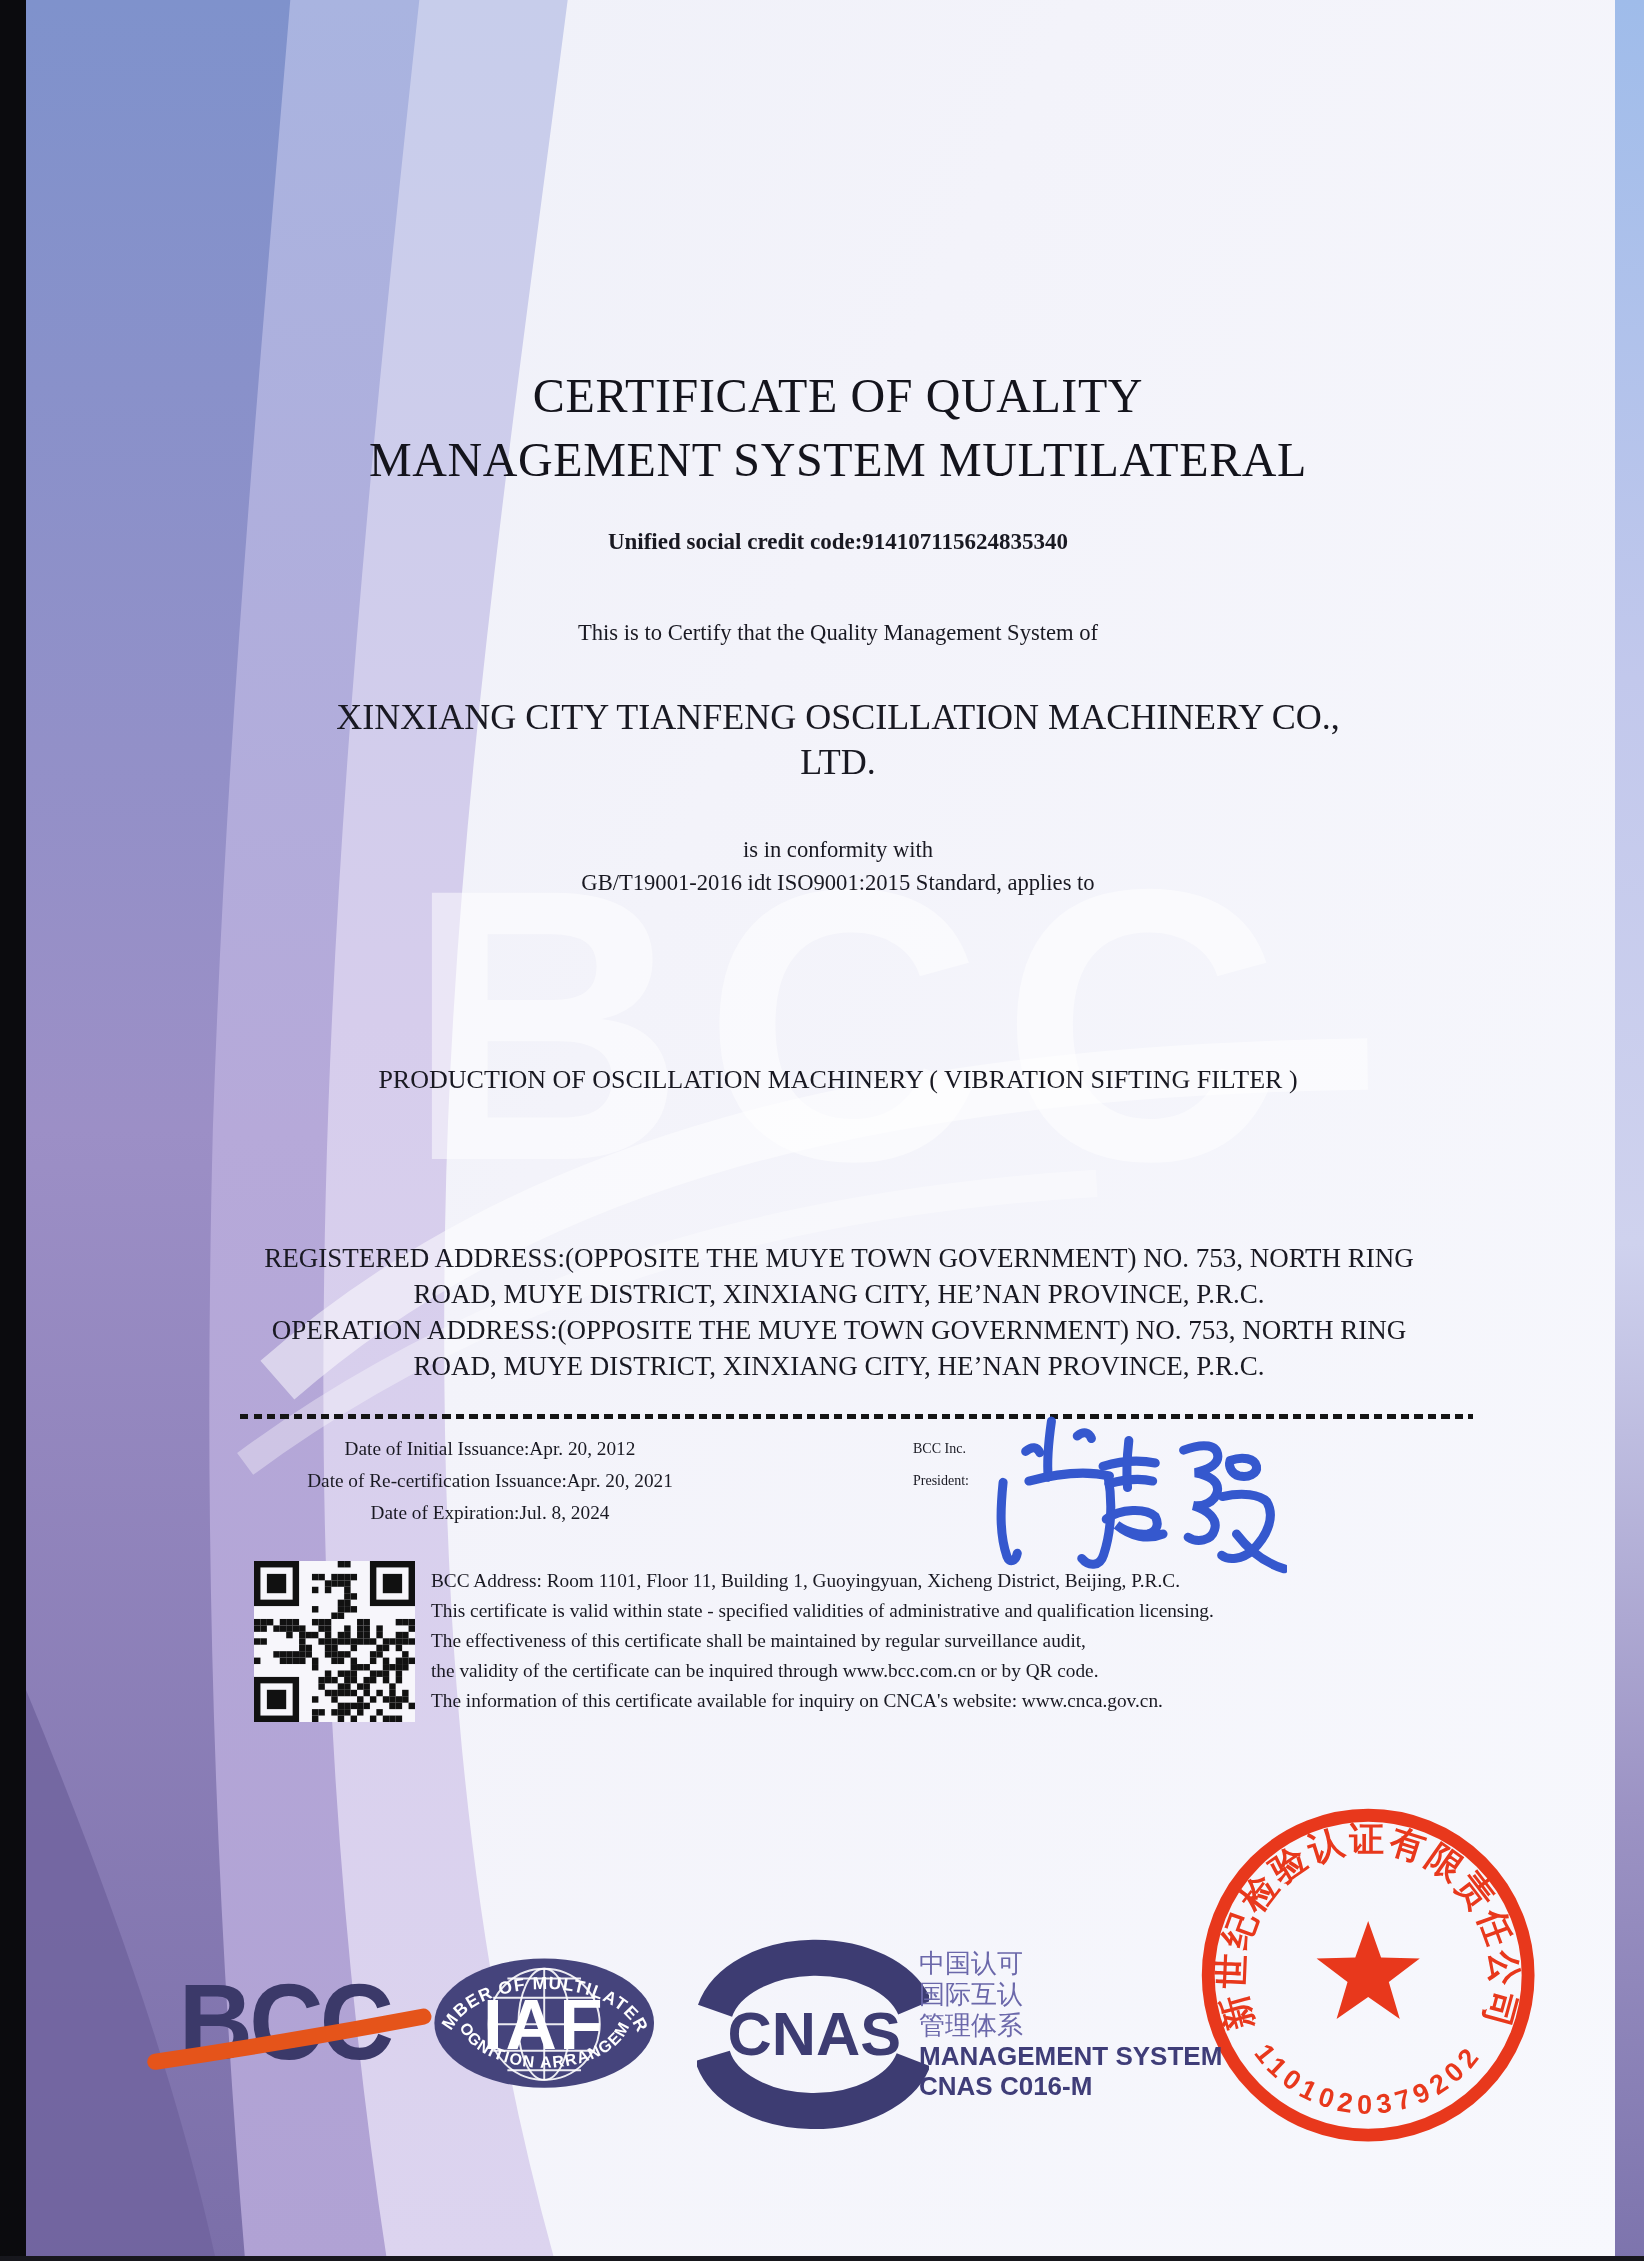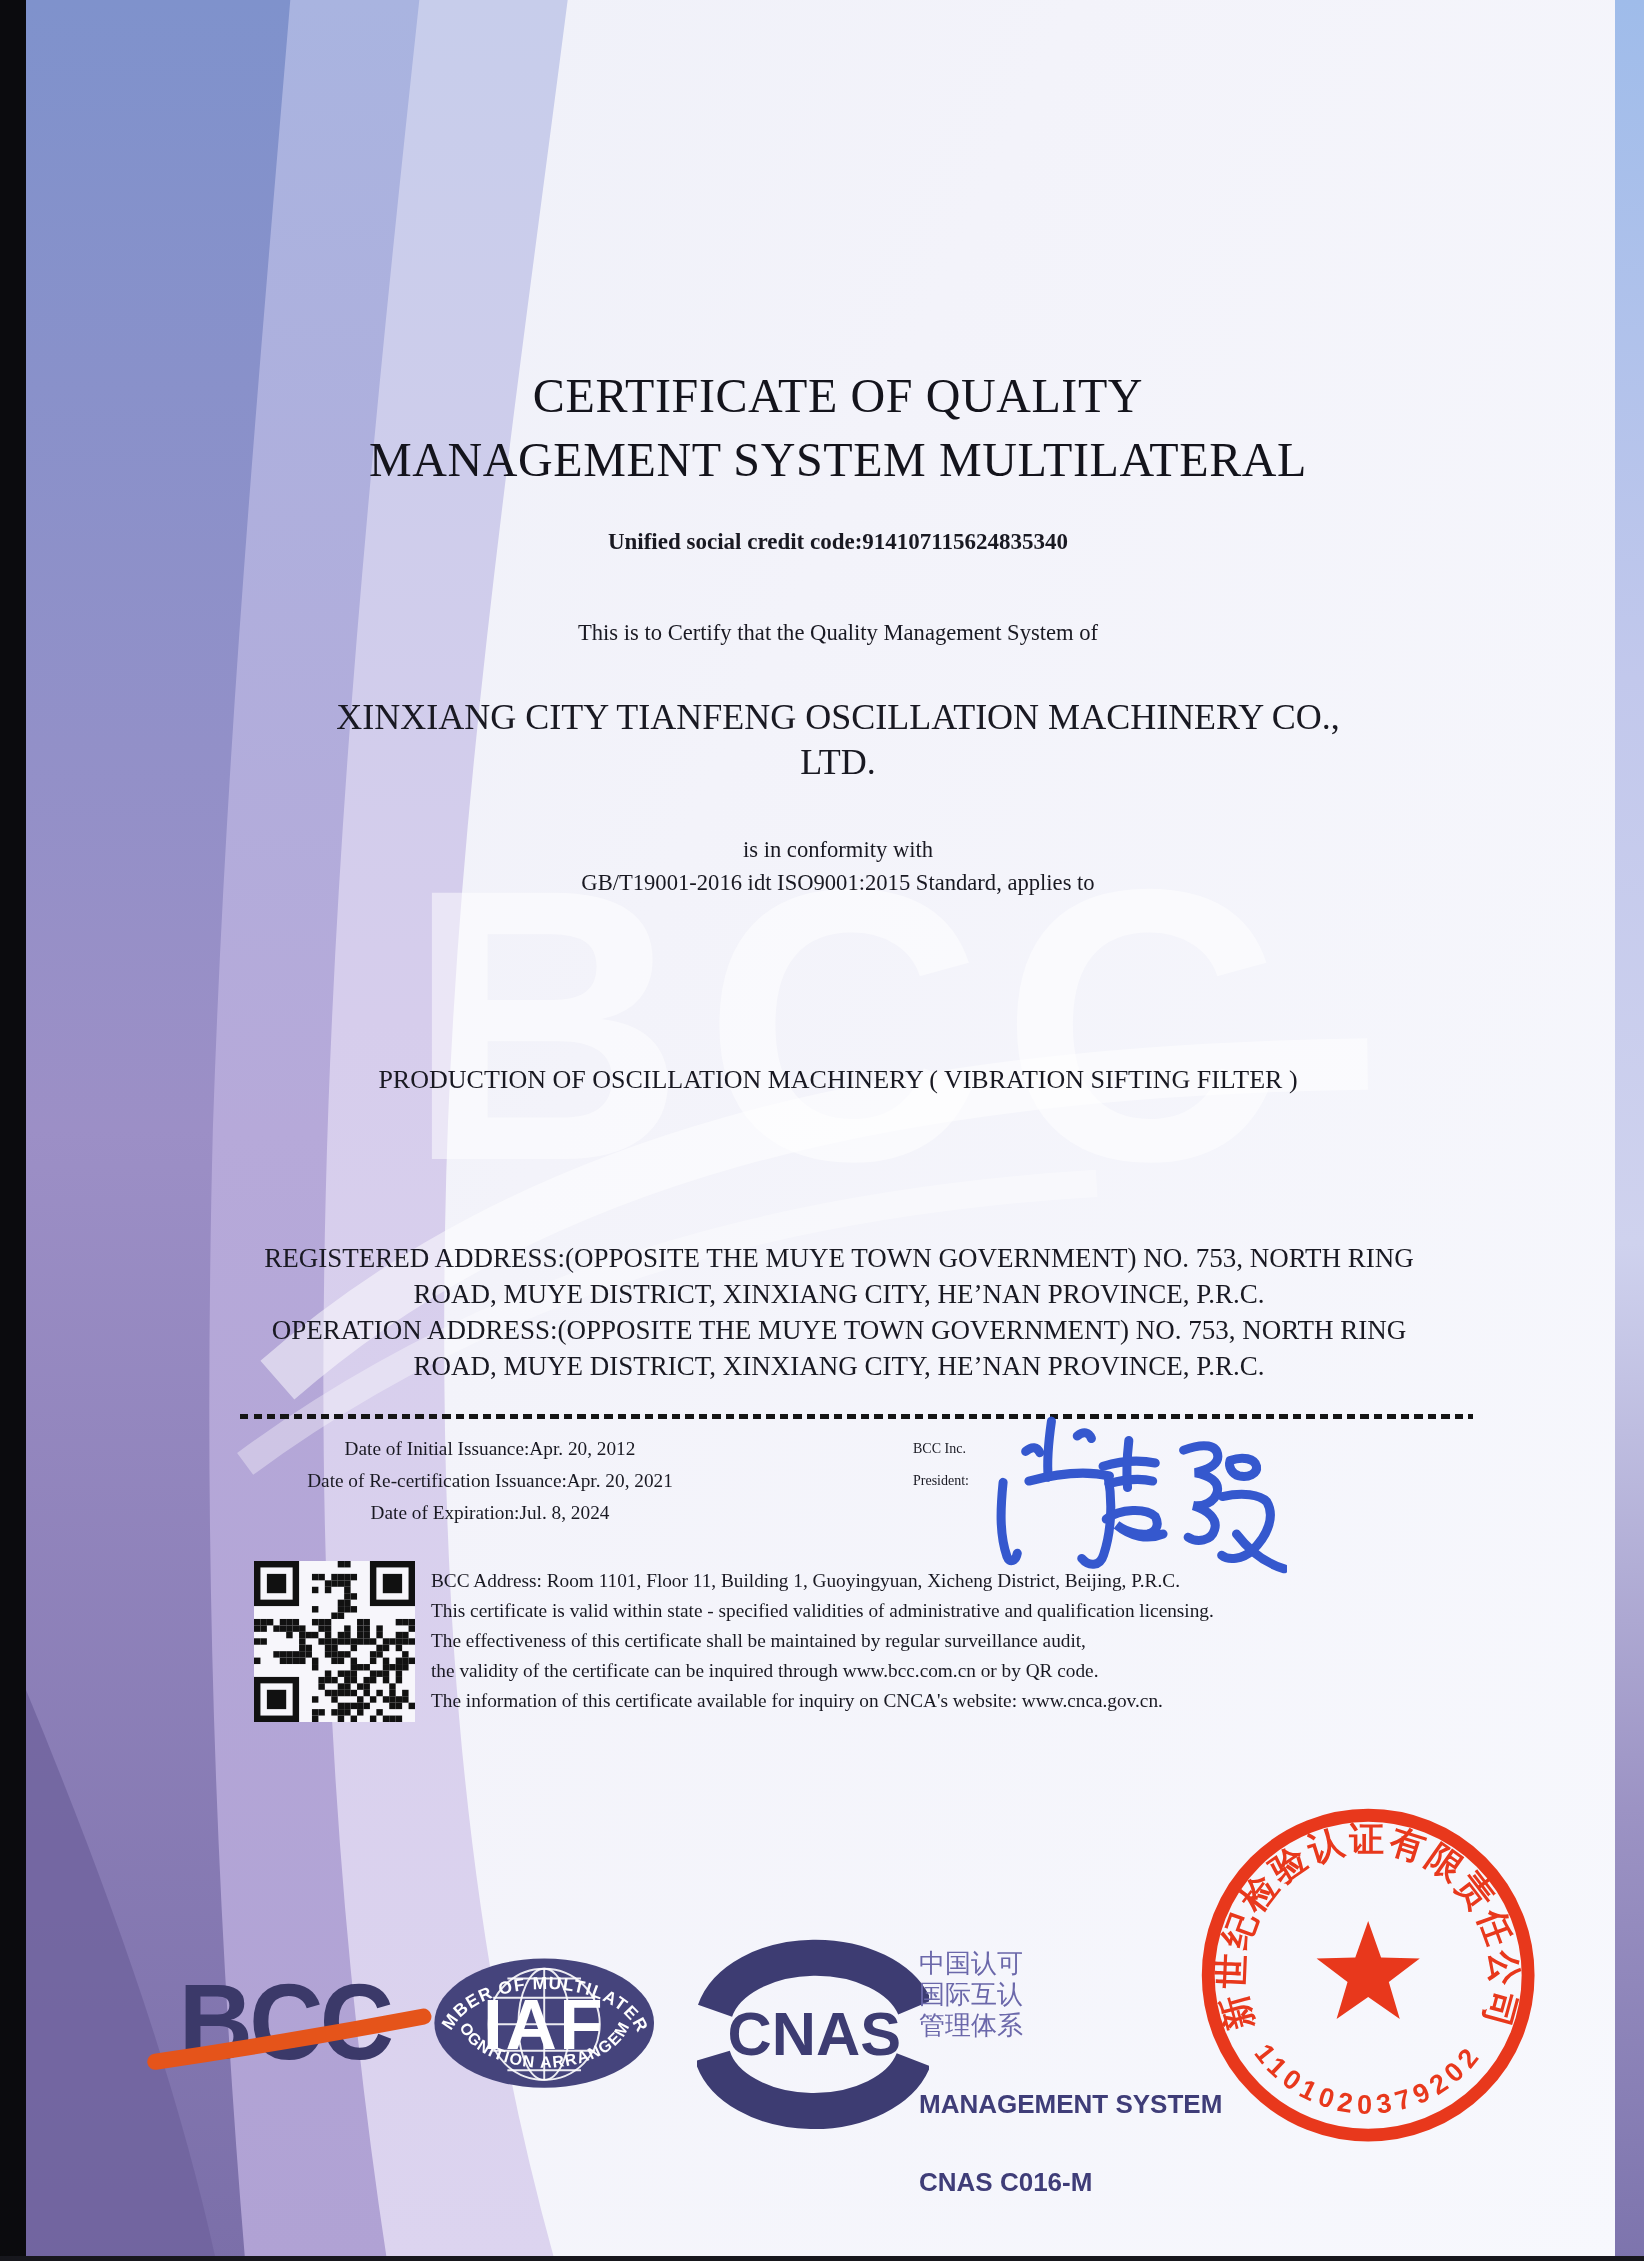--- a/index.html
+++ b/index.html
@@ -35,21 +35,21 @@
   .issuer{left:913px;top:1433px;font-size:14px;line-height:32px;}
   .signature{left:990px;top:1405px;width:297px;height:187px;}
   .sig-name{position:absolute;left:0;top:0;color:transparent;font-size:52px;}
   .qr{left:254px;top:1561px;width:161px;height:161px;}
   .fine-print{left:431px;top:1566px;width:806px;font-size:19.3px;line-height:30px;}
   .bcc-logo{left:145px;top:1970px;width:290px;height:110px;}
   .iaf{left:426px;top:1948px;width:239px;height:152px;}
   .cnas{left:697px;top:1932px;width:232px;height:200px;}
   .accred{left:919px;top:1948px;font-family:"Liberation Sans","DejaVu Sans",sans-serif;}
   .accred .cn{font-size:26px;line-height:31px;color:#6b68aa;}
-  .accred .en{font-size:26px;line-height:30px;font-weight:bold;color:#3f3d78;margin-top:48px;}
+  .accred .en{font-size:26px;line-height:30px;font-weight:bold;color:#3f3d78;}
   .stamp{left:1196px;top:1803px;width:345px;height:345px;}
   svg{position:absolute;}
   svg.inline{position:static;}
 </style>
 </head>
 <body>
 
 <div class="page">
 
   <svg class="bg" viewBox="0 0 2550 3506" preserveAspectRatio="none">

